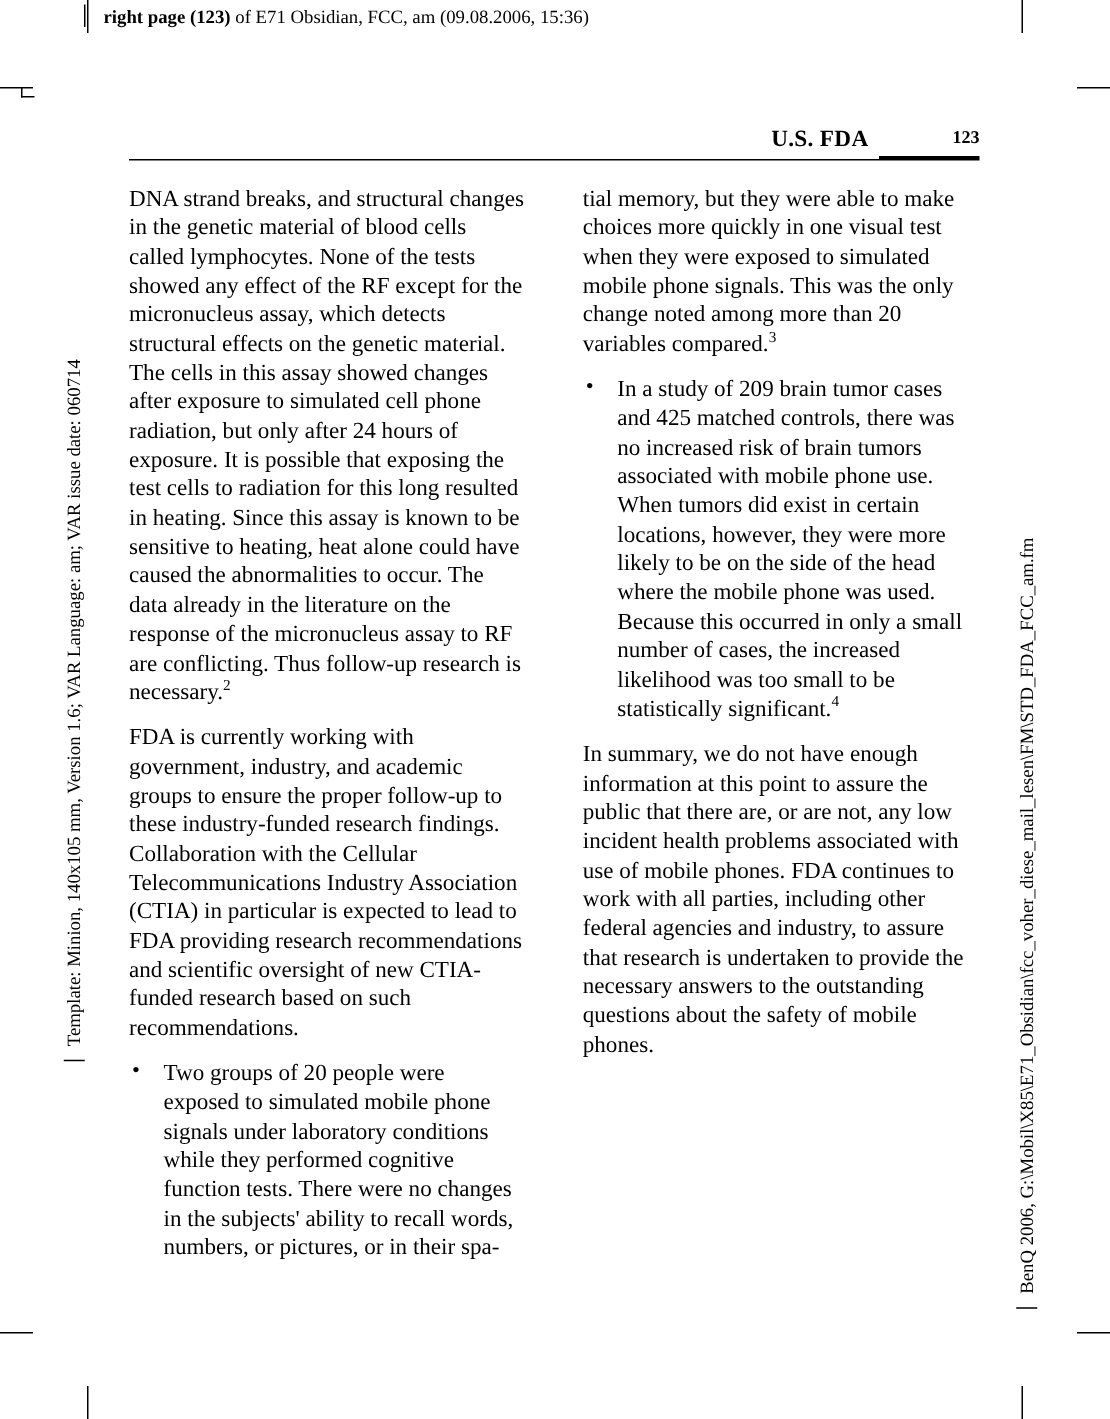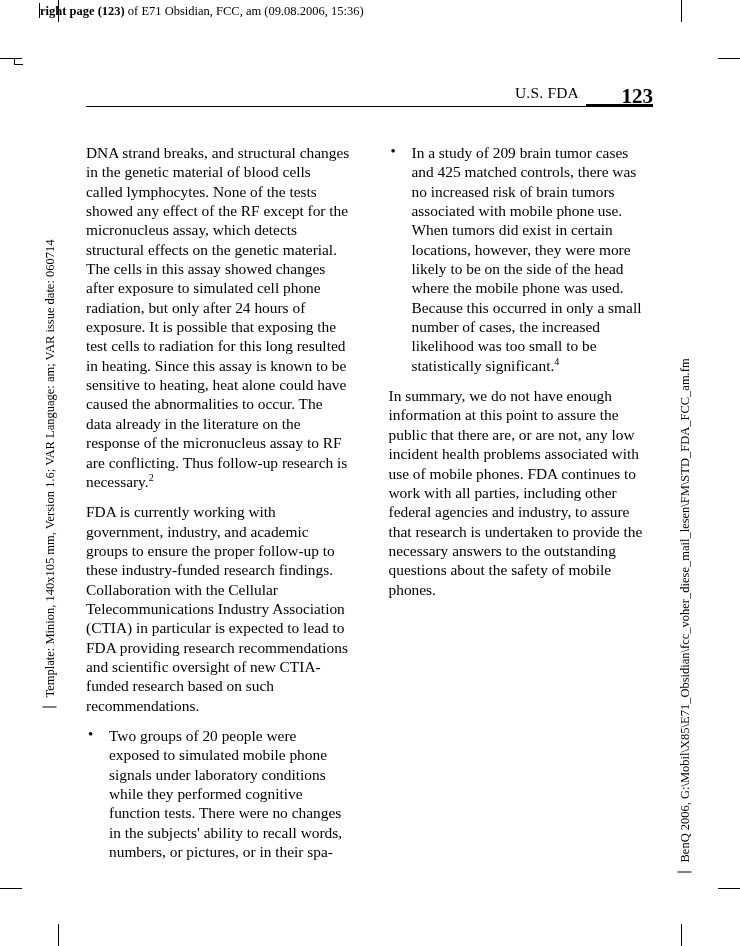--- a/index.html
+++ b/index.html
@@ -39,26 +39,26 @@
     top: 58px;
     width: 8px;
     height: 6px;
     border-left: 1px solid #000;
     border-bottom: 1px solid #000;
   }
 
   
   .slug-top {
     position: absolute;
-    left: 39px;
+    left: 56px;
     top: 3px;
     font-size: 12.5px;
     line-height: 16px;
     white-space: nowrap;
-    padding-left: 0;
+    padding-left: 12px;
     border-left: 1px solid #000;
     height: 15px;
   }
   .slug-top b { font-weight: bold; }
 
   .slug-left {
     position: absolute;
     left: -270px;
     top: 380px;
     width: 640px;
@@ -102,30 +102,30 @@
     position: absolute;
     left: 86px;
     top: 84px;
     width: 567px;
     height: 24px;
   }
   .runhead-title {
     position: absolute;
     right: 74px;
     top: 0;
-    font-weight: normal;
+    font-weight: bold;
     font-size: 15.5px;
     letter-spacing: 0.2px;
   }
   .runhead-folio {
     position: absolute;
     right: 0px;
     top: 0;
     font-weight: bold;
-    font-size: 21px;
+    font-size: 12px;
   }
   .runhead-rule-thin {
     position: absolute;
     left: 0px;
     top: 22px;
     width: 500px;
     height: 1px;
     background: #000;
   }
   .runhead-rule-thick {
@@ -138,21 +138,20 @@
   }
 
   
   .cols {
     position: absolute;
     left: 86px;
     top: 123px;
     width: 567px;
     display: flex;
     gap: 38px;
-    margin-top: 20px;
   }
   .col {
     width: 265px;
   }
   p.para {
     margin: 0 0 11px 0;
     font-size: 15.4px;
     line-height: 19.35px;
     text-align: left;
     hyphens: none;
@@ -224,20 +223,21 @@
 
 
     <ul class="bullets">
       <li>
         <span class="dot">•</span><span>Two groups of 20 people were exposed to simulated mobile phone signals under laboratory conditions while they performed cognitive function tests. There were no changes in the subjects' ability to recall words, numbers, or pictures, or in their spa-</span>
       </li>
     </ul>
   </div>
 
   <div class="col">
+    <p class="para"><span>tial memory, but they were able to make choices more quickly in one visual test when they were exposed to simulated mobile phone signals. This was the only change noted among more than 20 variables compared.</span><sup>3</sup></p>
 
     <ul class="bullets">
       <li>
         <span class="dot">•</span><span>In a study of 209 brain tumor cases and 425 matched controls, there was no increased risk of brain tumors associated with mobile phone use. When tumors did exist in certain locations, however, they were more likely to be on the side of the head where the mobile phone was used. Because this occurred in only a small number of cases, the increased likelihood was too small to be statistically significant.</span><sup>4</sup>
       </li>
     </ul>
 
     <p class="para">In summary, we do not have enough information at this point to assure the public that there are, or are not, any low incident health problems associated with use of mobile phones. FDA continues to work with all parties, including other federal agencies and industry, to assure that research is undertaken to provide the necessary answers to the outstanding questions about the safety of mobile phones.</p>
   </div>
 

